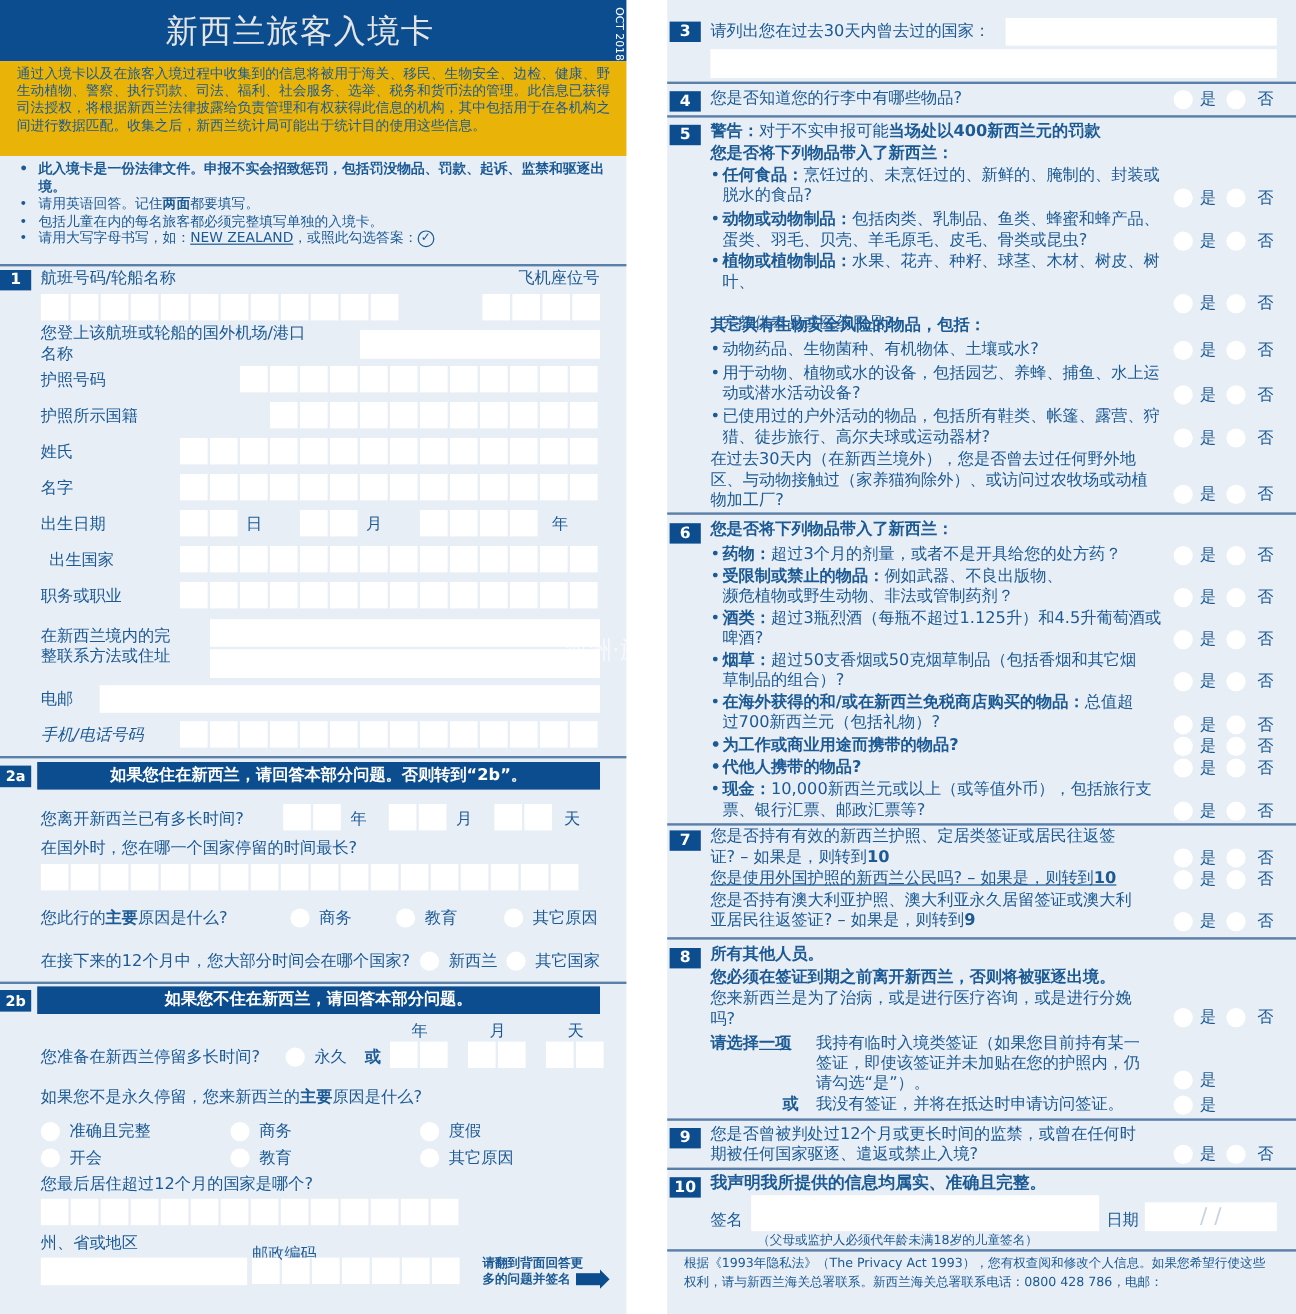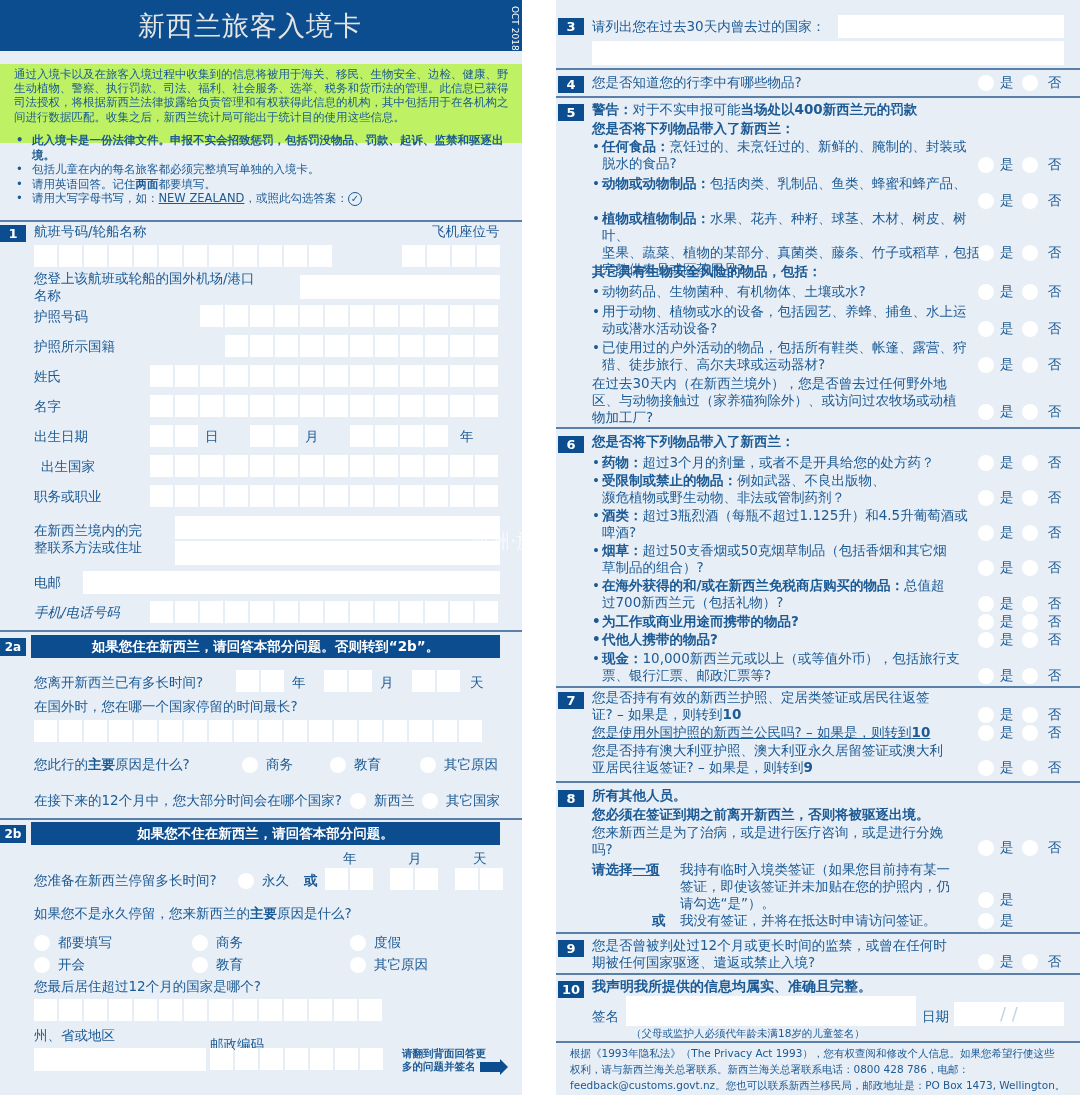--- a/index.html
+++ b/index.html
@@ -8,21 +8,21 @@
 
   .page { position: absolute; top: 0; background: #e8eef6; }
   .left-page { left: 0; width: 522px; height: 1095px; }
   .right-page { left: 556px; width: 524px; height: 1095px; }
 
   .abs { position: absolute; }
   .title-bar { left: 0; top: 0; width: 522px; height: 51px; background: #0b4d8e; }
   .title-text { position: absolute; left: 0; width: 500px; top: 8px; text-align: center; color: #e5e5e5; font-size: 27px; letter-spacing: 1px; }
   .oct-text { position: absolute; left: 494px; top: 4px; width: 26px; height: 48px; color: #fff; font-size: 9px; writing-mode: vertical-rl; text-align: center; }
 
-  .intro { left: 0; top: 51px; width: 522px; height: 79px; background: #bef264; padding: 3px 10px 0 14px; font-size: 11.5px; line-height: 14.2px; color: #1b5a94; margin-top: 13px; }
+  .intro { left: 0; top: 51px; width: 522px; height: 79px; background: #eab308; padding: 3px 10px 0 14px; font-size: 11.5px; line-height: 14.2px; color: #1b5a94; }
   .bullets { left: 14px; top: 133px; width: 500px; font-size: 11.5px; line-height: 14.6px; color: #1b5a94; }
   .bullets li { list-style: none; position: relative; padding-left: 18px; }
   .bullets li::before { content: "•"; position: absolute; left: 2px; top: 0; }
   .bold { font-weight: bold; }
   .underline { text-decoration: underline; }
   .check-circle { display: inline-block; width: 14px; height: 14px; border: 1.2px solid #1b5a94; border-radius: 50%; text-align: center; line-height: 12px; font-size: 10px; vertical-align: middle; }
 
   .sec-num { position: absolute; background: #0b4d8e; color: #fff; font-weight: bold; font-size: 13px; text-align: center; }
   .rule { position: absolute; height: 2px; background: #5a7fa8; }
 
@@ -56,22 +56,22 @@
 
   <div class="abs title-bar">
     <div class="title-text">新西兰旅客入境卡</div>
     <div class="oct-text">OCT 2018</div>
   </div>
 
   <div class="abs intro">通过入境卡以及在旅客入境过程中收集到的信息将被用于海关、移民、生物安全、边检、健康、野生动植物、警察、执行罚款、司法、福利、社会服务、选举、税务和货币法的管理。此信息已获得司法授权，将根据新西兰法律披露给负责管理和有权获得此信息的机构，其中包括用于在各机构之间进行数据匹配。收集之后，新西兰统计局可能出于统计目的使用这些信息。</div>
 
   <ul class="abs bullets">
     <li class="bold">此入境卡是一份法律文件。申报不实会招致惩罚，包括罚没物品、罚款、起诉、监禁和驱逐出境。</li>
+    <li><span>请用英语回答。记住</span><span class="bold">两面</span><span>都要填写。</span></li>
     <li>包括儿童在内的每名旅客都必须完整填写单独的入境卡。</li>
-    <li><span>请用英语回答。记住</span><span class="bold">两面</span><span>都要填写。</span></li>
     <li><span>请用大写字母书写，如：</span><span class="underline">NEW ZEALAND</span><span>，或照此勾选答案：</span><span class="check-circle">✓</span></li>
   </ul>
 
   <div class="rule" style="left:0;top:220px;width:522px;"></div>
 
   <div class="sec-num" style="left:0;top:225px;width:26px;height:17px;line-height:17px;">1</div>
   <div class="label" style="left:34px;top:223px;">航班号码/轮船名称</div>
   <div class="label" style="left:432px;top:223px;">飞机座位号</div>
   <div class="boxes" style="left:34px;top:245px;">
     <div class="box"></div>
@@ -317,21 +317,21 @@
       <div class="box"></div>
       <div class="box"></div>
     </div>
   <div class="boxes" style="left:455px;top:868px;">
       <div class="box"></div>
       <div class="box"></div>
     </div>
 
   <div class="label" style="left:34px;top:905px;"><span>如果您不是永久停留，您来新西兰的</span><span class="bold">主要</span><span>原因是什么?</span></div>
 
-  <div class="radio-item" style="left:34px;top:934px;"><span class="radio"></span><span>都要填写</span></div>
+  <div class="radio-item" style="left:34px;top:934px;"><span class="radio"></span><span>准确且完整</span></div>
   <div class="radio-item" style="left:192px;top:934px;"><span class="radio"></span><span>商务</span></div>
   <div class="radio-item" style="left:350px;top:934px;"><span class="radio"></span><span>度假</span></div>
   <div class="radio-item" style="left:34px;top:956px;"><span class="radio"></span><span>开会</span></div>
   <div class="radio-item" style="left:192px;top:956px;"><span class="radio"></span><span>教育</span></div>
   <div class="radio-item" style="left:350px;top:956px;"><span class="radio"></span><span>其它原因</span></div>
 
   <div class="label" style="left:34px;top:978px;">您最后居住超过12个月的国家是哪个?</div>
   <div class="boxes" style="left:34px;top:999px;">
     <div class="box"></div>
       <div class="box"></div>
@@ -385,27 +385,27 @@
   <div class="q bold" style="left:36px;top:120px;">您是否将下列物品带入了新西兰：</div>
 
   <div class="q" style="left:36px;top:138px;width:390px;">
     <span class="bul-dot">•</span>
     <div style="padding-left:10px;"><span class="bold">任何食品：</span><span>烹饪过的、未烹饪过的、新鲜的、腌制的、封装或</span><br><span>脱水的食品?</span></div>
   </div>
   <div class="yn" style="top:156px;"><span class="radio"></span><span>是</span><span class="radio no-radio"></span> <span>否</span></div>
 
   <div class="q" style="left:36px;top:175px;width:400px;">
     <span class="bul-dot">•</span>
-    <div style="padding-left:10px;"><span class="bold">动物或动物制品：</span><span>包括肉类、乳制品、鱼类、蜂蜜和蜂产品、</span><br></div>
+    <div style="padding-left:10px;"><span class="bold">动物或动物制品：</span><span>包括肉类、乳制品、鱼类、蜂蜜和蜂产品、</span><br><span>蛋类、羽毛、贝壳、羊毛原毛、皮毛、骨类或昆虫?</span></div>
   </div>
   <div class="yn" style="top:192px;"><span class="radio"></span><span>是</span><span class="radio no-radio"></span> <span>否</span></div>
 
   <div class="q" style="left:36px;top:210px;width:400px;">
     <span class="bul-dot">•</span>
-    <div style="padding-left:10px;"><span class="bold">植物或植物制品：</span><span>水果、花卉、种籽、球茎、木材、树皮、树叶、</span><br><span>坚果、蔬菜、植物的某部分、真菌类、藤条、竹子或稻草，包括</span><br><span>宗教供奉品或医药用品?</span></div>
+    <div style="padding-left:10px;"><span class="bold">植物或植物制品：</span><span>水果、花卉、种籽、球茎、木材、树皮、树叶、</span><br><br><span>宗教供奉品或医药用品?</span></div>
   </div>
   <div class="yn" style="top:244px;"><span class="radio"></span><span>是</span><span class="radio no-radio"></span> <span>否</span></div>
 
   <div class="q bold" style="left:36px;top:263px;">其它具有生物安全风险的物品，包括：</div>
 
   <div class="q" style="left:36px;top:283px;width:400px;">
       <span class="bul-dot">•</span>
       <div style="padding-left:10px;">动物药品、生物菌种、有机物体、土壤或水?</div>
     </div>
   <div class="yn" style="top:283px;"><span class="radio"></span><span>是</span><span class="radio no-radio"></span> <span>否</span></div>
@@ -520,17 +520,16 @@
   <div class="field" style="left:70px;top:996px;width:290px;height:30px;"></div>
   <div class="label" style="left:366px;top:1008px;">日期</div>
   <div class="field" style="left:398px;top:1002px;width:110px;height:24px;color:#c8d3e2;font-size:18px;text-align:center;line-height:24px;">/  /</div>
   <div class="label" style="left:75px;top:1027px;font-size:10.5px;">（父母或监护人必须代年龄未满18岁的儿童签名）</div>
 
   <div class="rule" style="left:0;top:1041px;width:524px;"></div>
 
   <div class="footer-note" style="left:14px;top:1045px;width:505px;">
     <span>根据《1993年隐私法》（The Privacy Act 1993），您有权查阅和修改个人信息。如果您希望行使这些</span><br>
     <span>权利，请与新西兰海关总署联系。新西兰海关总署联系电话：0800 428 786，电邮：</span><br>
-    <span>feedback@customs.govt.nz。您也可以联系新西兰移民局，邮政地址是：PO Box 1473, Wellington。</span>
   </div>
 </div>
 
 <div class="watermark">海洲·旅</div>
 
 </body></html>

